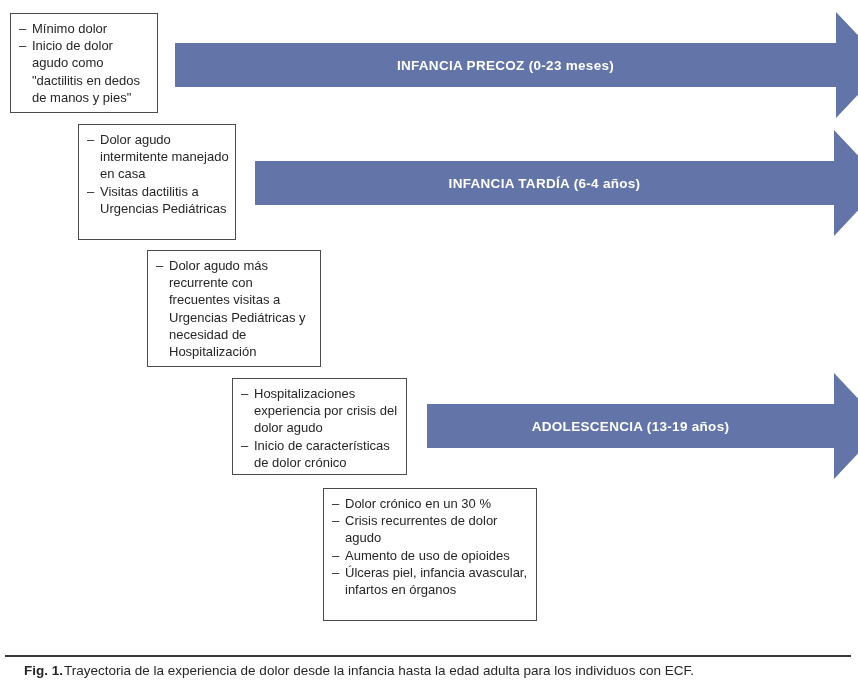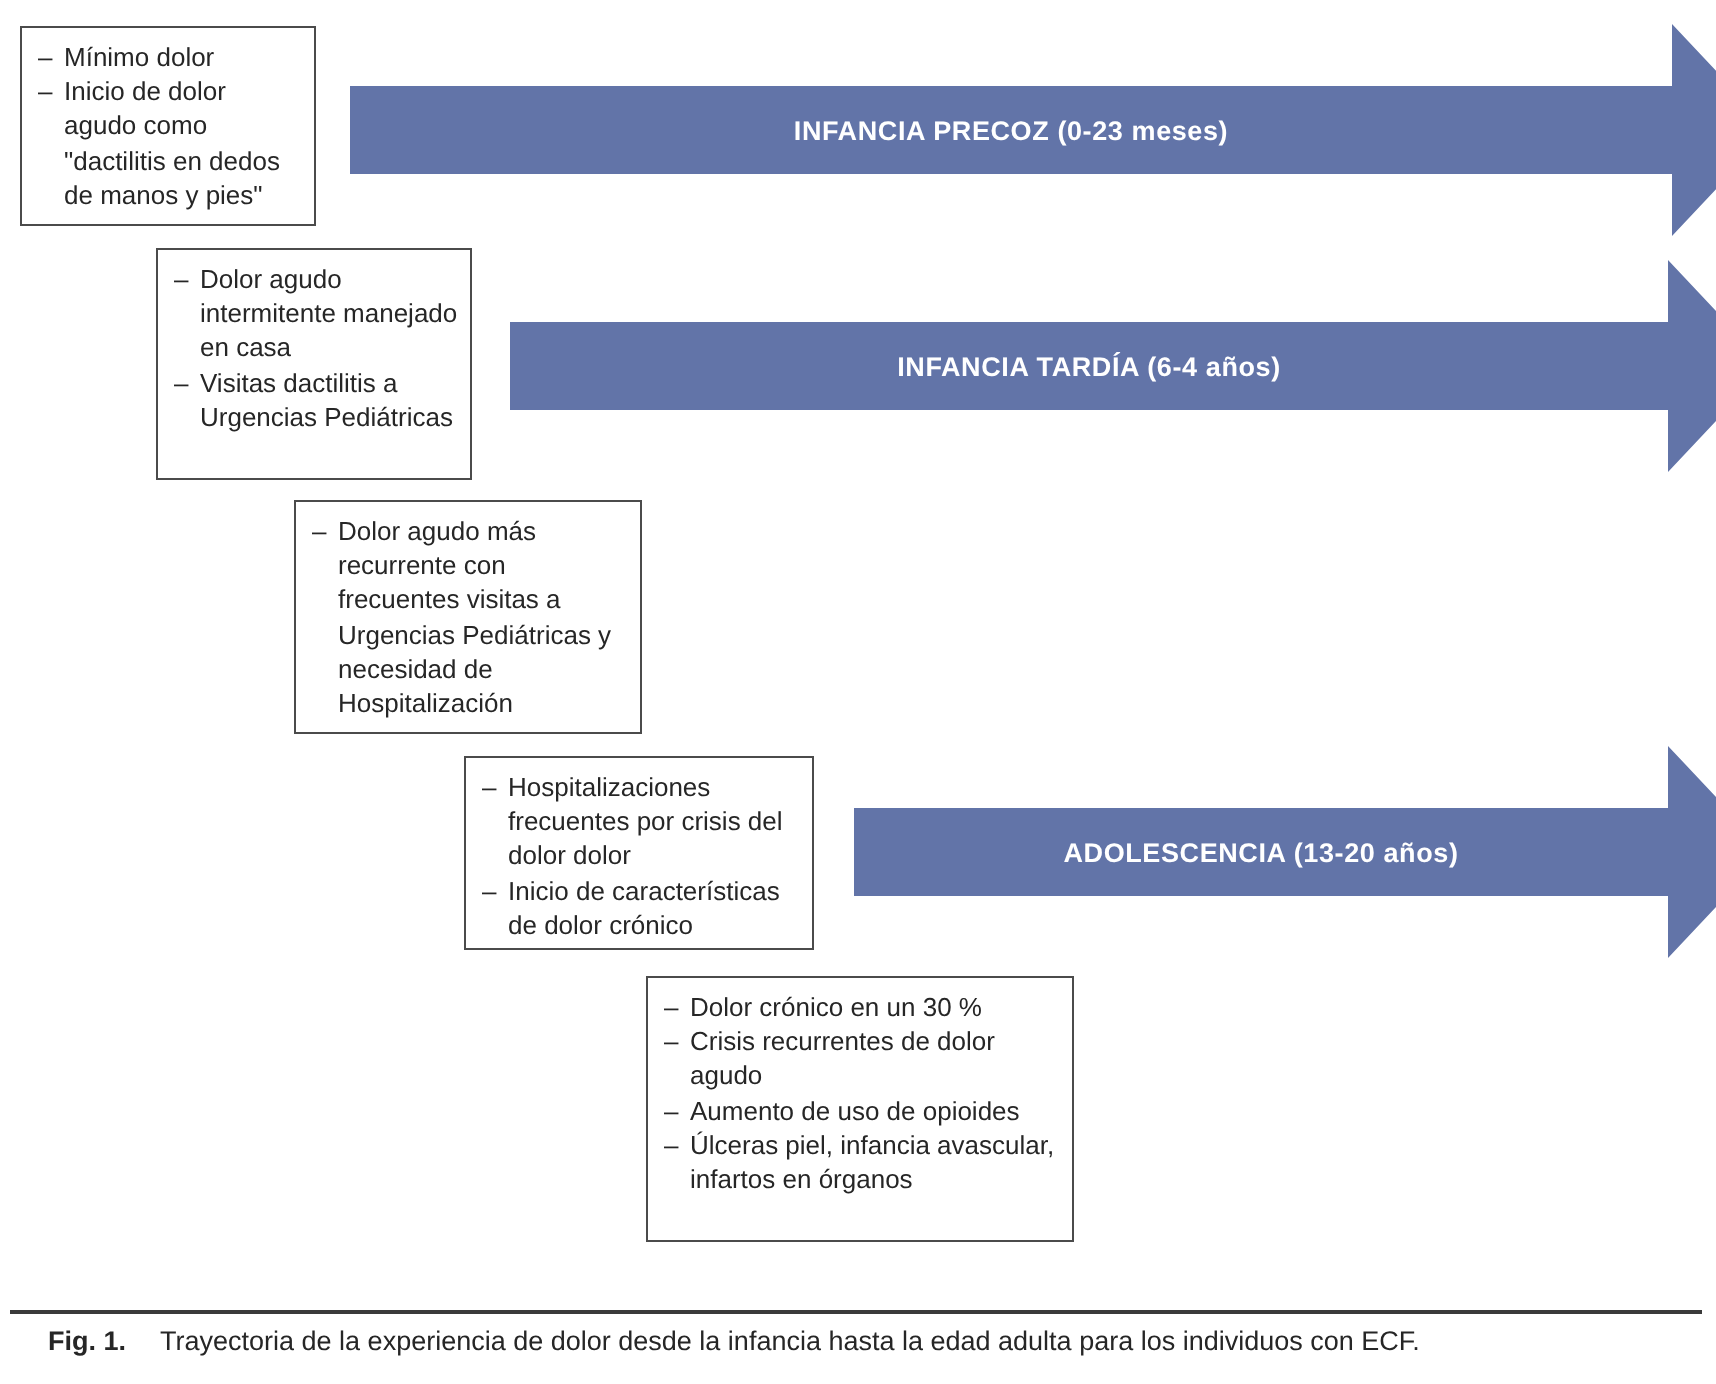--- a/index.html
+++ b/index.html
@@ -89,21 +89,21 @@
   .caption {
     position: absolute;
     left: 8px;
     top: 662px;
     width: 840px;
     margin: 0;
     color: var(--text, #262626);
     font-size: 13.5px;
     line-height: 18px;
   }
-  .caption b { margin-right: 17px; padding-left: 16px; }
+  .caption b { margin-right: 1px; padding-left: 16px; }
 </style>
 </head>
 <body>
 
 <div class="canvas">
 
   <div class="box b1">
     <div class="item">
       <span class="dash">–</span>
       <span class="txt">Mínimo dolor</span>
@@ -134,29 +134,29 @@
   <div class="box b3">
     <div class="item">
       <span class="dash">–</span>
       <span class="txt">Dolor agudo más recurrente con frecuentes visitas a Urgencias Pediátricas y necesidad de Hospitalización</span>
     </div>
   </div>
 
   <div class="box b4">
     <div class="item">
       <span class="dash">–</span>
-      <span class="txt">Hospitalizaciones frecuentes por crisis del dolor dolor</span>
+      <span class="txt">Hospitalizaciones experiencia por crisis del dolor agudo</span>
     </div>
     <div class="item">
       <span class="dash">–</span>
       <span class="txt">Inicio de características de dolor crónico</span>
     </div>
   </div>
   <div class="arrow a4">
-    <span class="arrow-label">ADOLESCENCIA (13-20 años)</span>
+    <span class="arrow-label">ADOLESCENCIA (13-19 años)</span>
   </div>
 
   <div class="box b5">
     <div class="item">
       <span class="dash">–</span>
       <span class="txt">Dolor crónico en un 30 %</span>
     </div>
     <div class="item">
       <span class="dash">–</span>
       <span class="txt">Crisis recurrentes de dolor agudo</span>

